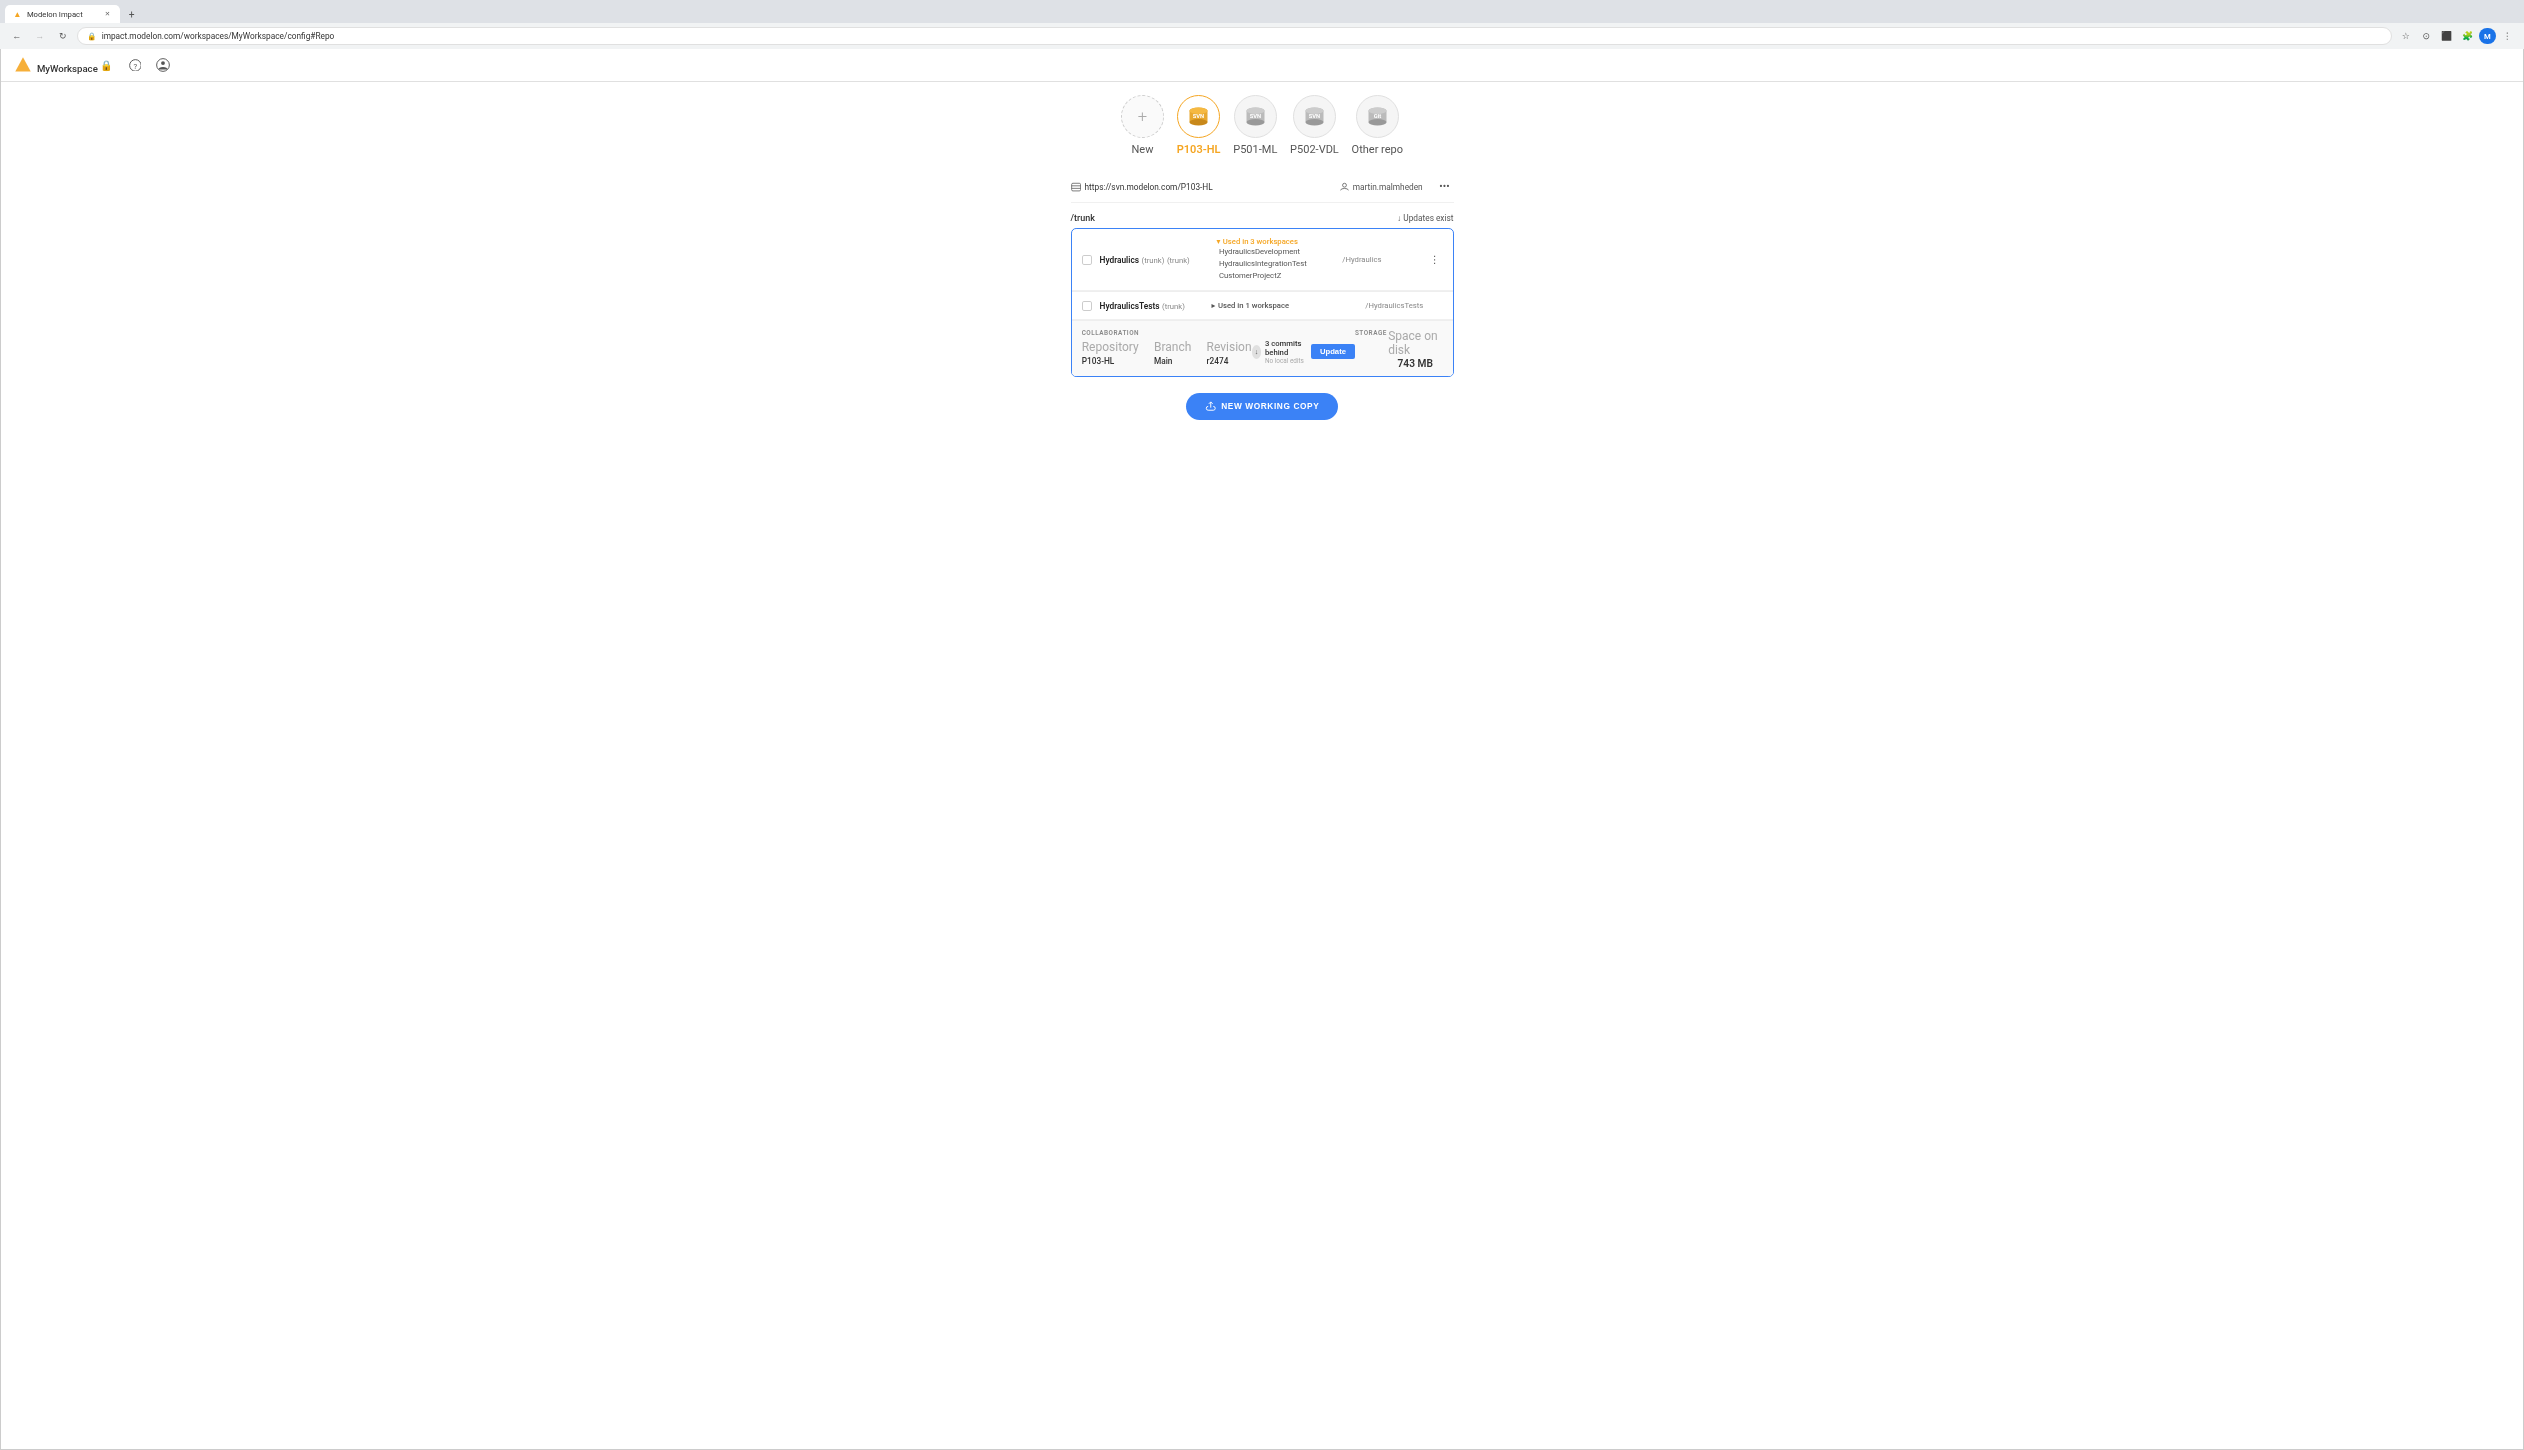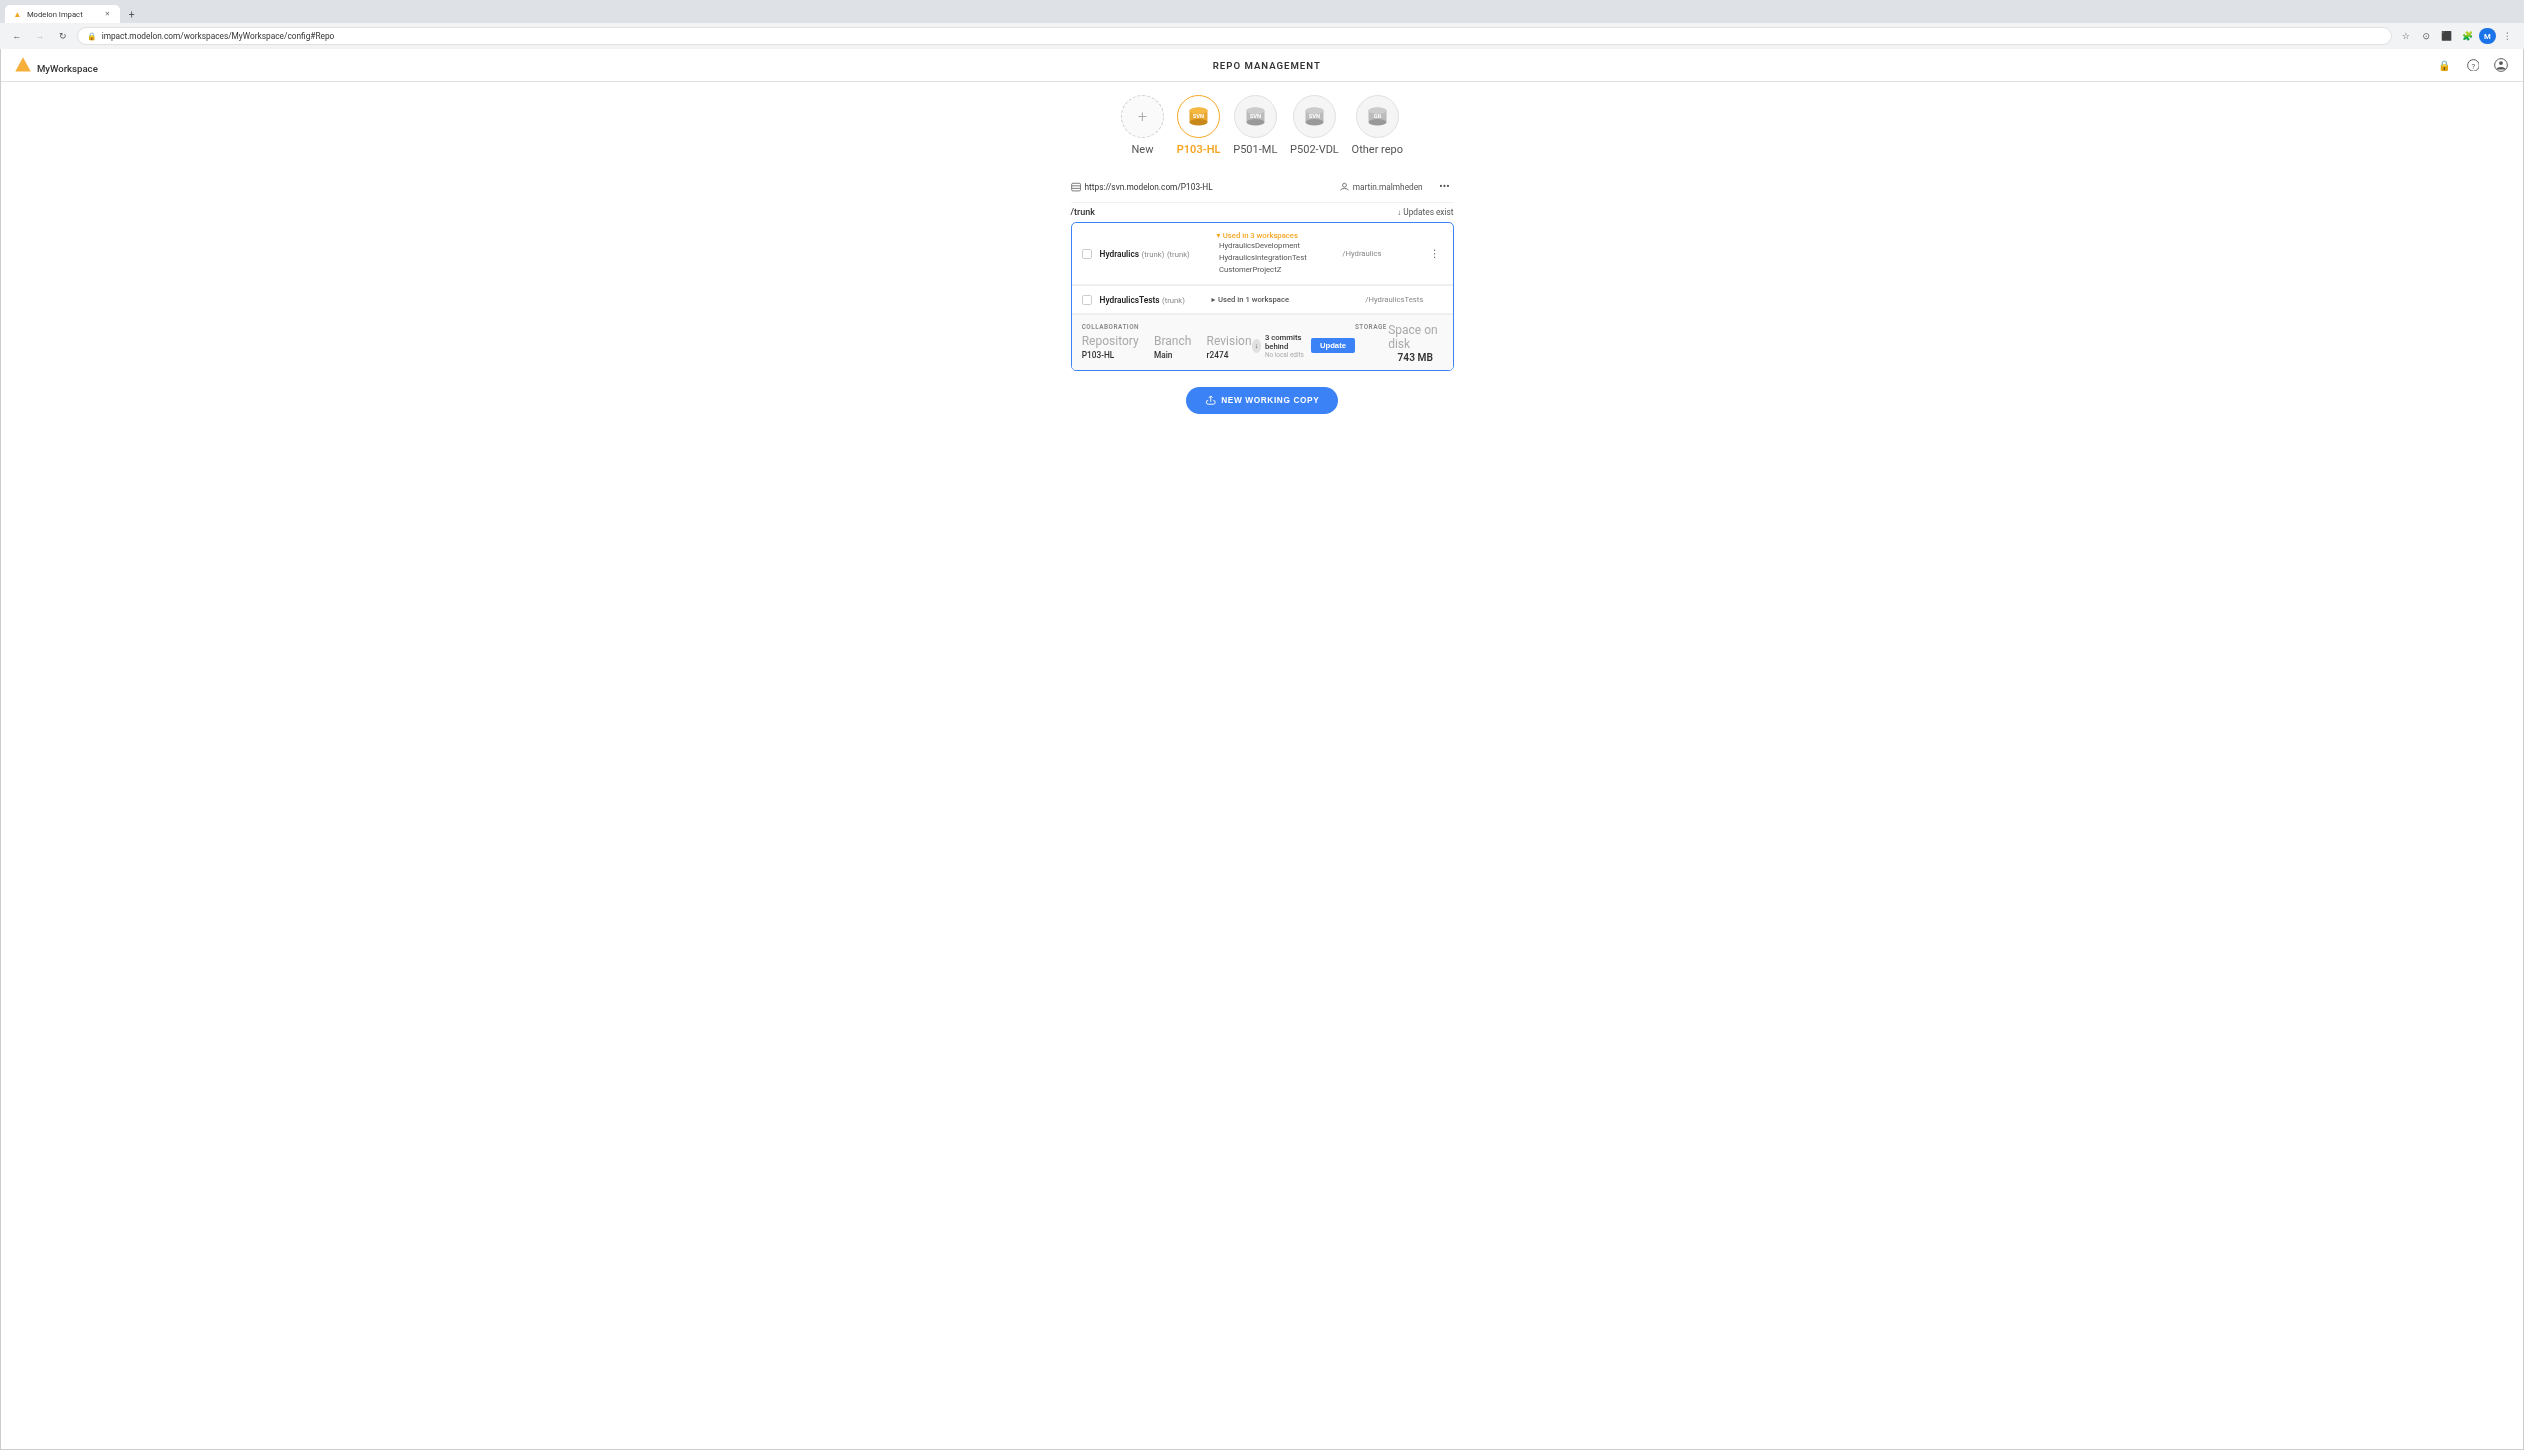--- a/index.html
+++ b/index.html
@@ -253,21 +253,21 @@
 
     
     .repo-info-bar {
       display: flex;
       align-items: center;
       gap: 12.8px;
       padding: 6.4px 0;
       width: 100%;
       max-width: 383px;
       border-bottom: 0.6px solid #f0f0f0;
-      margin-bottom: 4px;
+      margin-bottom: 10px;
     }
     .repo-url {
       display: flex;
       align-items: center;
       gap: 3.8px;
       font-size: 8.3px;
       color: #333;
     }
     .repo-user {
       display: flex;
@@ -525,21 +525,20 @@
 
 <div class="app-window">
 
   <div class="app-header">
     <div class="app-logo">
       <svg class="logo-icon" viewBox="0 0 28 28" fill="none">
         <polygon points="14,2 26,24 2,24" fill="#f5a623" opacity="0.9"></polygon>
       </svg>
       <span>MyWorkspace</span>
     </div>
-    <div class="app-title">REPO MANAGEMENT</div>
     <div class="header-actions">
       <div class="header-icon-btn">🔒</div>
       <div class="header-icon-btn">
         <svg width="12.8" height="12.8" viewBox="0 0 20 20" style="font-size:16px">
           <circle cx="10" cy="10" r="9" stroke="#555" stroke-width="1.5" fill="none"></circle>
           <text x="10" y="15" text-anchor="middle" font-size="12" fill="#555">?</text>
         </svg>
       </div>
       <div class="header-icon-btn">
         <svg width="14" height="14" viewBox="0 0 22 22">

